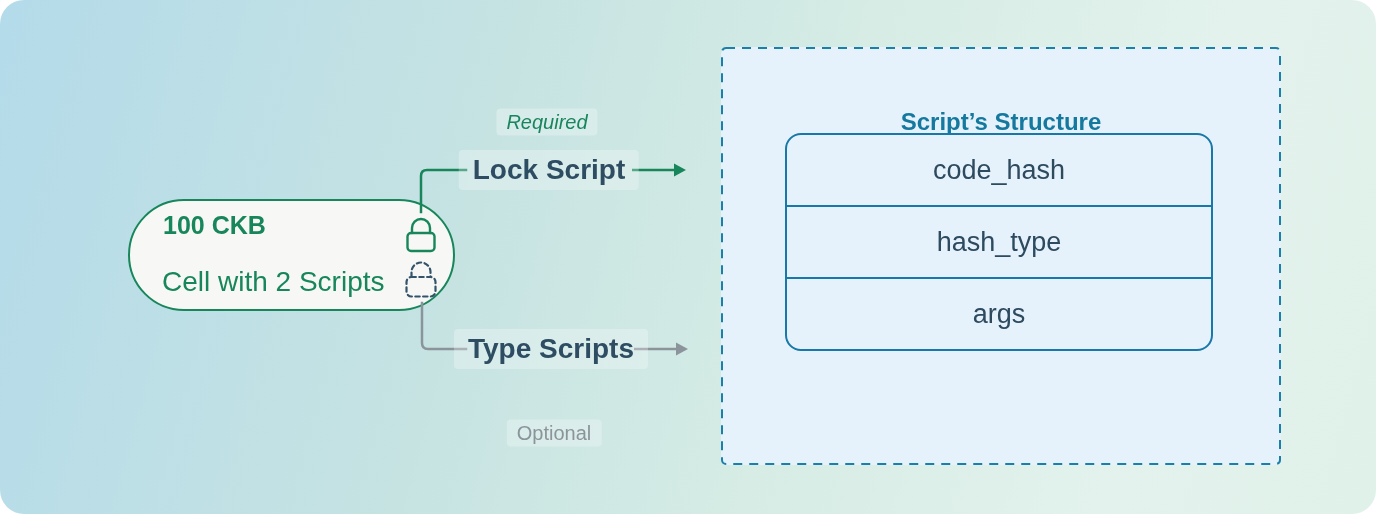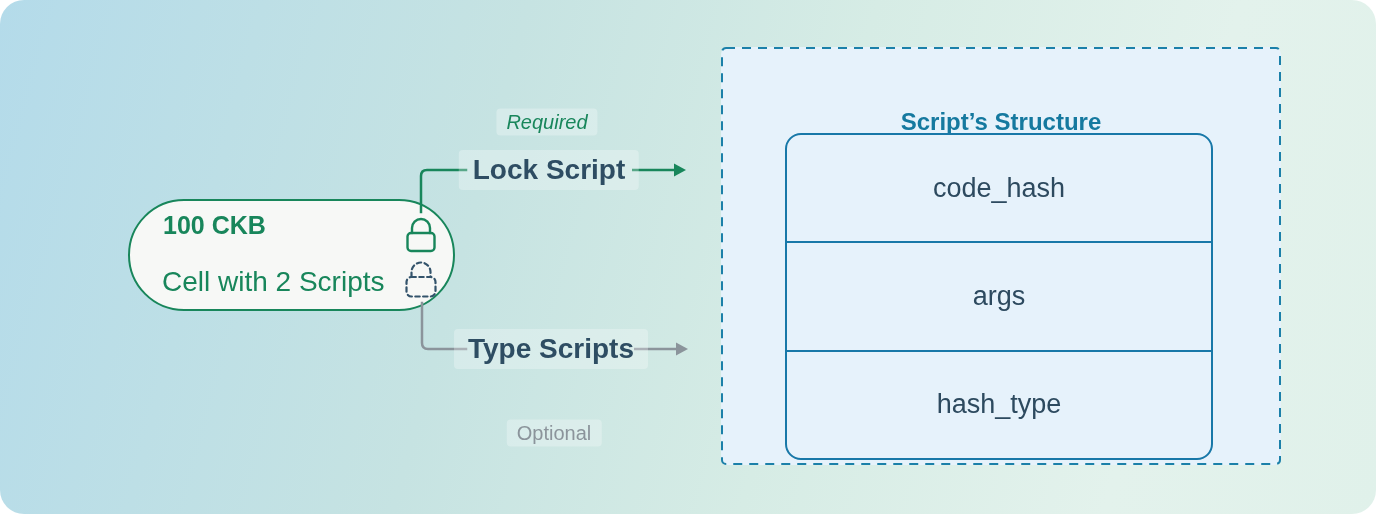--- a/index.html
+++ b/index.html
@@ -86,21 +86,21 @@
   .structure-border{
     position:absolute;left:0;top:0;width:560px;height:418px;
   }
   .structure-title{
     position:absolute;left:0;top:75px;width:560px;
     text-align:center;
     font-size:24px;font-weight:700;color:var(--teal-title);
     transform:translateY(-50%);
   }
   .structure-table{
-    position:absolute;left:64px;top:86px;width:428px;height:327px;
+    position:absolute;left:64px;top:86px;width:428px;height:218px;
     border:2px solid #1878a8;
     border-radius:16px;
     display:flex;flex-direction:column;
     overflow:hidden;
   }
   .structure-row{
     flex:1;
     display:flex;align-items:center;justify-content:center;
     font-size:27px;color:var(--row-text);
   }
@@ -145,18 +145,18 @@
   <div class="float-label script-label type-script-label">Type Scripts</div>
   <div class="float-label optional-label">Optional</div>
 
   <div class="structure-box">
     <svg class="structure-border" viewBox="0 0 560 418" xmlns="http://www.w3.org/2000/svg">
       <rect x="1" y="1" width="558" height="416" rx="4" fill="none" stroke-width="2" stroke-dasharray="9 7" stroke="#1b80a9"></rect>
     </svg>
     <div class="structure-title">Script’s Structure</div>
     <div class="structure-table">
       <div class="structure-row">code_hash</div>
+      <div class="structure-row">hash_type</div>
       <div class="structure-row">args</div>
-      <div class="structure-row">hash_type</div>
     </div>
   </div>
 
 </div>
 
 </body></html>

